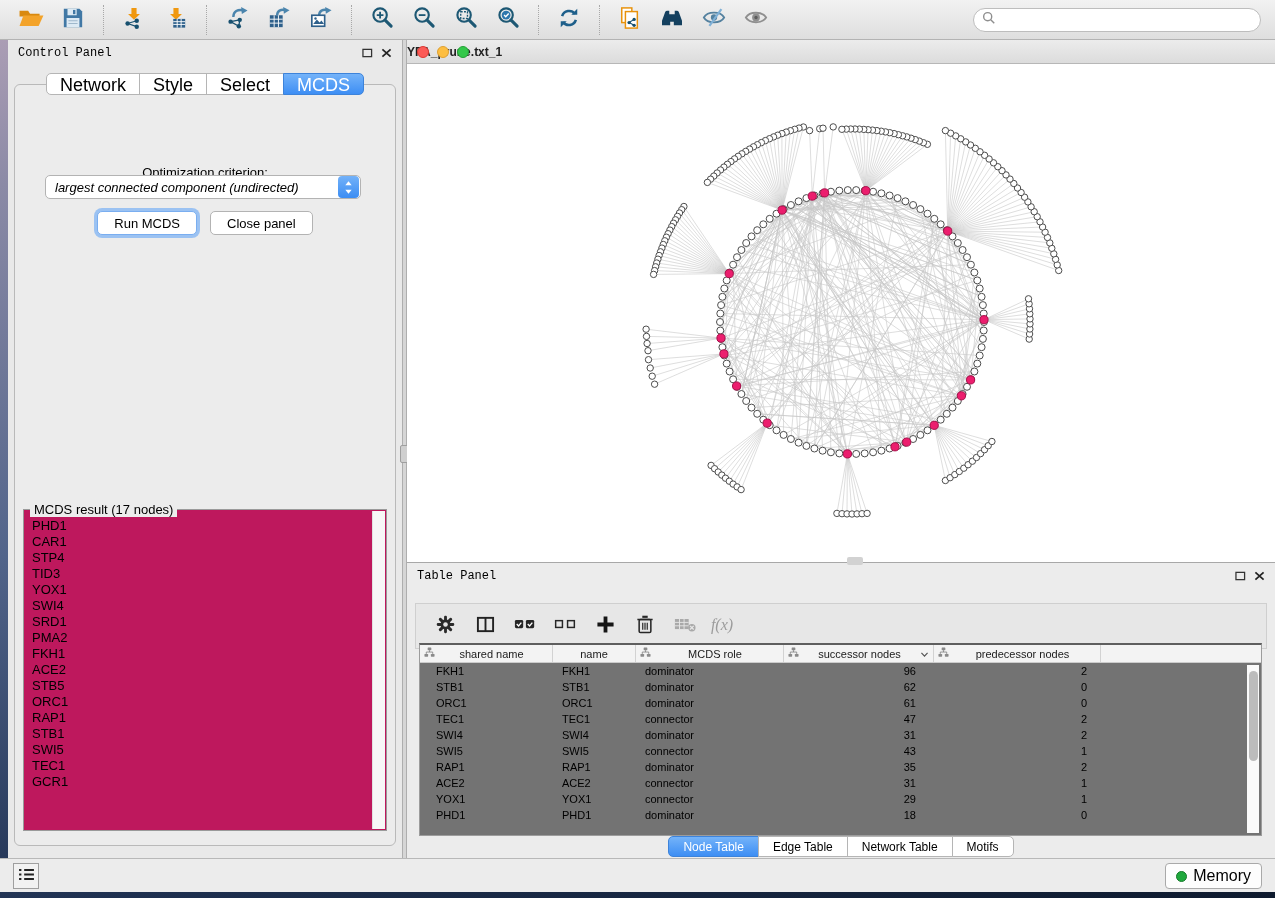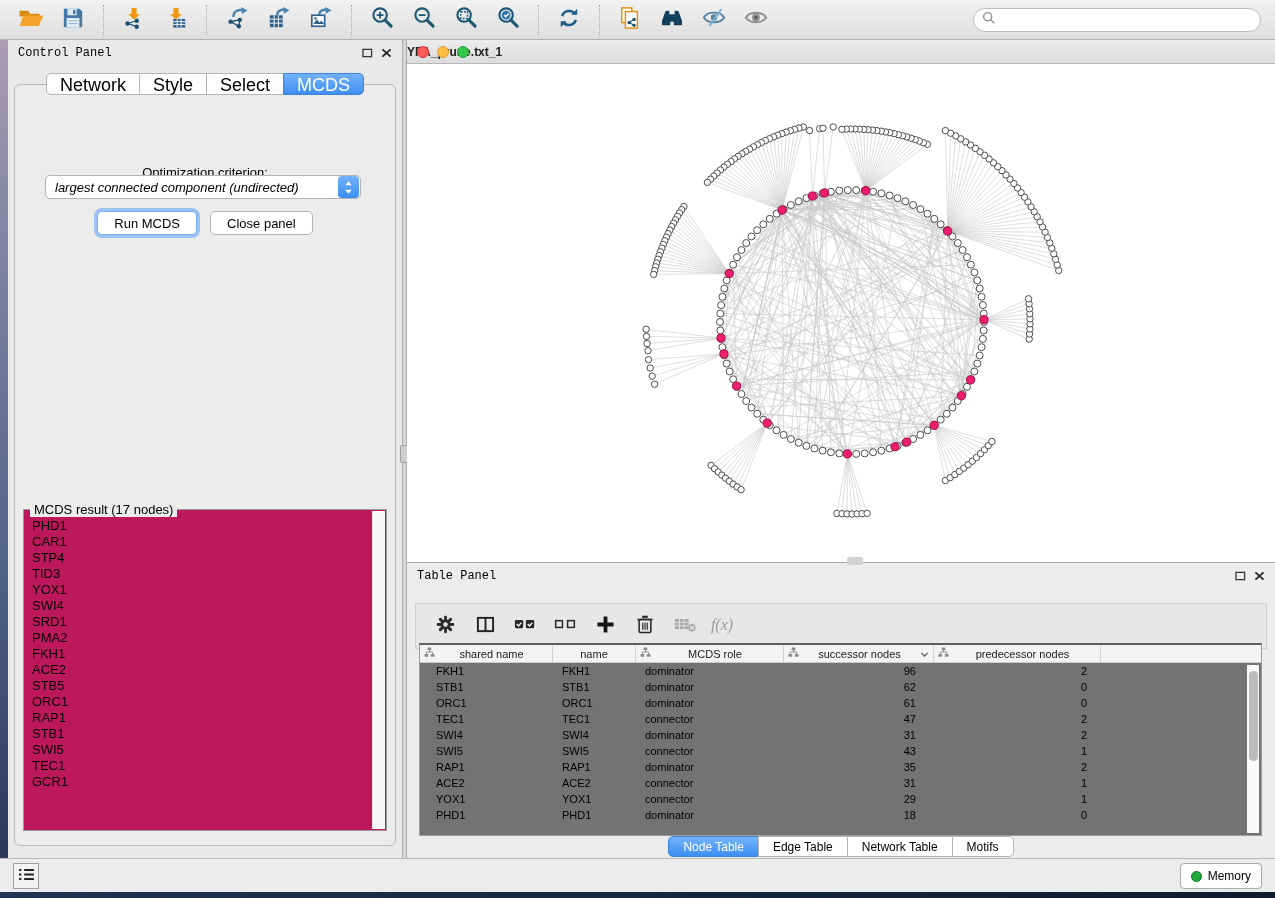--- a/index.html
+++ b/index.html
@@ -70,21 +70,21 @@
   .tbl-track{position:absolute;top:20px;bottom:2px;right:2px;width:12px;background:#fafafa;}
   .tbl-thumb{position:absolute;top:6px;right:1px;width:9px;height:90px;background:#bcbcbc;border-radius:5px;}
   .foot-tabs{position:absolute;left:0;right:0;bottom:0;height:22px;display:flex;justify-content:center;z-index:4;text-align:right;}
   .ftab{height:21px;line-height:21px;padding:0 14px;font-size:12px;background:#fff;border:1px solid #b5b5b5;margin-left:-1px;cursor:default;}
   .ftab:first-child{border-radius:5px 0 0 5px;margin-left:0;}
   .ftab:last-child{border-radius:0 5px 5px 0;}
   .ftab.sel{background:linear-gradient(#74b3f9,#3d8ef4);color:#fff;border-color:#3d83da;}
   
   .statusbar{position:absolute;left:0;top:858px;width:1275px;height:34px;background:#ececec;border-top:1px solid #b8b8b8;}
   .listbtn{position:absolute;left:13px;top:4px;width:26px;height:26px;background:#f2f2f2;border:1px solid #9f9f9f;display:flex;align-items:center;justify-content:center;}
-  .membtn{position:absolute;right:13px;top:4px;height:26px;background:#fdfdfd;border:1px solid #a9a9a9;border-radius:4px;display:flex;align-items:center;padding:0 10px;font-size:12px;}
+  .membtn{position:absolute;right:13px;top:4px;height:26px;background:#fdfdfd;border:1px solid #a9a9a9;border-radius:4px;display:flex;align-items:center;padding:0 10px;font-size:16px;}
   .memdot{width:11px;height:11px;border-radius:50%;background:#1fa83c;margin-right:6px;border:1px solid #157a2a;}
 </style>
 </head>
 <body>
 
 <div class="toolbar">
   <div id="toolbar-icons" style="display:flex;align-items:center;">
       <div class="tbtn">
         <span><svg viewBox="0 0 26 22" width="26" height="21">
             <path d="M1 4h9l2 3h10v3H1z" fill="#d9890f"></path>

